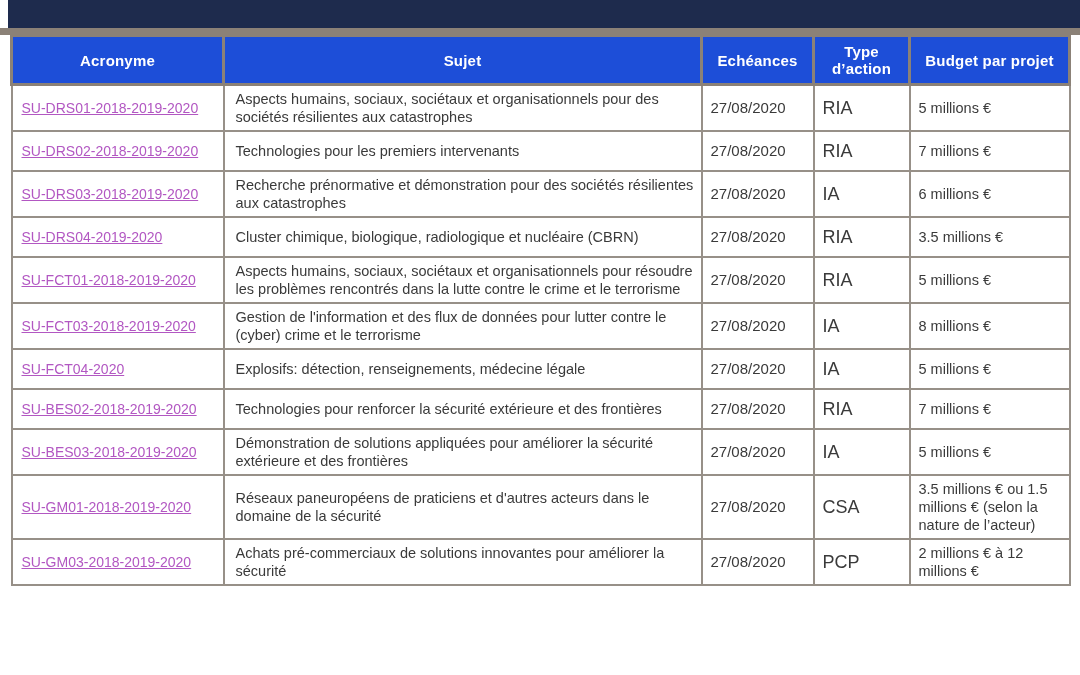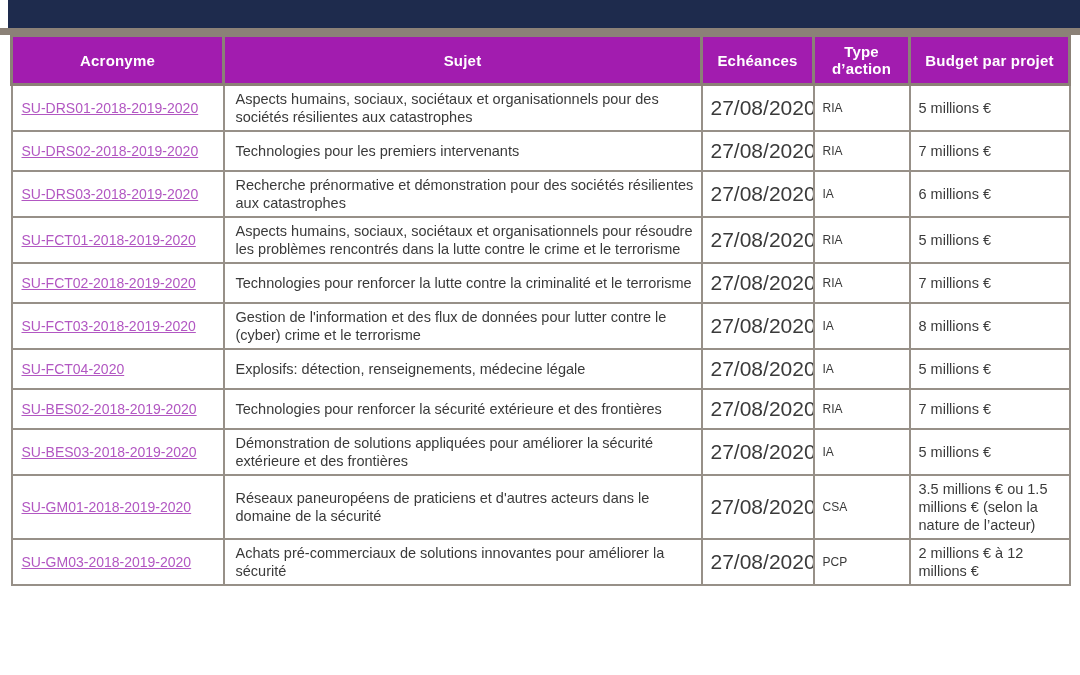--- a/index.html
+++ b/index.html
@@ -22,42 +22,42 @@
     width:1058px;
     border-collapse:collapse;
     table-layout:fixed;
   }
   col.c-acronym{width:212px;}
   col.c-subject{width:478px;}
   col.c-deadline{width:112px;}
   col.c-type{width:96px;}
   col.c-budget{width:160px;}
   th{
-    background:#a21caf;color:#ffffff;
+    background:#1d4ed8;color:#ffffff;
     border:3px solid #8b8177;
     font-size:15px;font-weight:bold;
     text-align:center;vertical-align:middle;
     padding:6px 4px;height:38px;box-sizing:border-box;
     letter-spacing:.2px;
   }
   td{
     border:2px solid #979088;
     background:#ffffff;
     vertical-align:middle;
     color:#3a3a3a;
     font-size:14.5px;line-height:18px;
     padding:4px 8px;
     box-sizing:border-box;
     overflow:hidden;
   }
   tr.data-row{height:40px;}
   td.cell-acronym{padding-left:9px;}
   td.cell-subject{padding-left:11px;padding-right:6px;}
-  td.cell-deadline{font-size:21px;}
-  td.cell-type{font-size:12px;}
+  td.cell-deadline{font-size:15px;}
+  td.cell-type{font-size:18px;}
   td.cell-budget{font-size:14.5px;padding-right:6px;border-radius:23px;}
   a.acronym-link{
     color:#b257c2;text-decoration:underline;cursor:pointer;
     font-size:14px;
   }
 </style>
 </head>
 <body>
 
 <div class="topbar"></div>
@@ -98,36 +98,36 @@
   </tr>
 
   <tr class="data-row">
     <td class="cell-acronym"><a class="acronym-link">SU-DRS03-2018-2019-2020</a></td>
     <td class="cell-subject">Recherche prénormative et démonstration pour des sociétés résilientes aux catastrophes</td>
     <td class="cell-deadline">27/08/2020</td>
     <td class="cell-type">IA</td>
     <td class="cell-budget">6 millions €</td>
   </tr>
 
+  <tr class="data-row">
+    <td class="cell-acronym"><a class="acronym-link">SU-DRS04-2019-2020</a></td>
+    <td class="cell-subject">Cluster chimique, biologique, radiologique et nucléaire (CBRN)</td>
+    <td class="cell-deadline">27/08/2020</td>
+    <td class="cell-type">RIA</td>
+    <td class="cell-budget">3.5 millions €</td>
+  </tr>
 
   <tr class="data-row">
     <td class="cell-acronym"><a class="acronym-link">SU-FCT01-2018-2019-2020</a></td>
     <td class="cell-subject">Aspects humains, sociaux, sociétaux et organisationnels pour résoudre les problèmes rencontrés dans la lutte contre le crime et le terrorisme</td>
     <td class="cell-deadline">27/08/2020</td>
     <td class="cell-type">RIA</td>
     <td class="cell-budget">5 millions €</td>
   </tr>
 
-  <tr class="data-row">
-    <td class="cell-acronym"><a class="acronym-link">SU-FCT02-2018-2019-2020</a></td>
-    <td class="cell-subject">Technologies pour renforcer la lutte contre la criminalité et le terrorisme</td>
-    <td class="cell-deadline">27/08/2020</td>
-    <td class="cell-type">RIA</td>
-    <td class="cell-budget">7 millions €</td>
-  </tr>
 
   <tr class="data-row">
     <td class="cell-acronym"><a class="acronym-link">SU-FCT03-2018-2019-2020</a></td>
     <td class="cell-subject">Gestion de l'information et des flux de données pour lutter contre le (cyber) crime et le terrorisme</td>
     <td class="cell-deadline">27/08/2020</td>
     <td class="cell-type">IA</td>
     <td class="cell-budget">8 millions €</td>
   </tr>
 
   <tr class="data-row">

